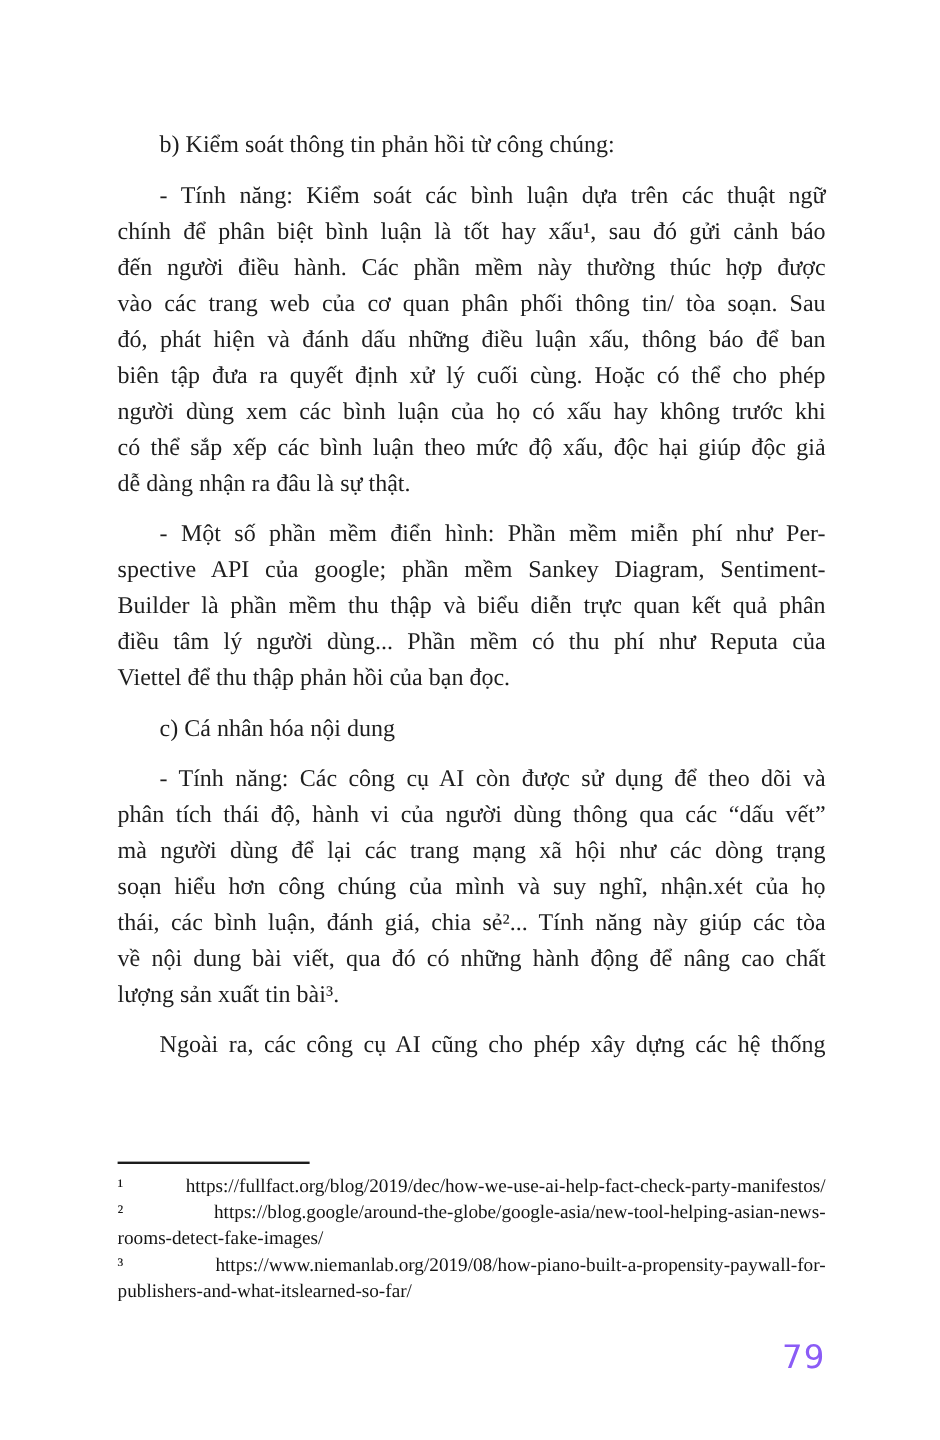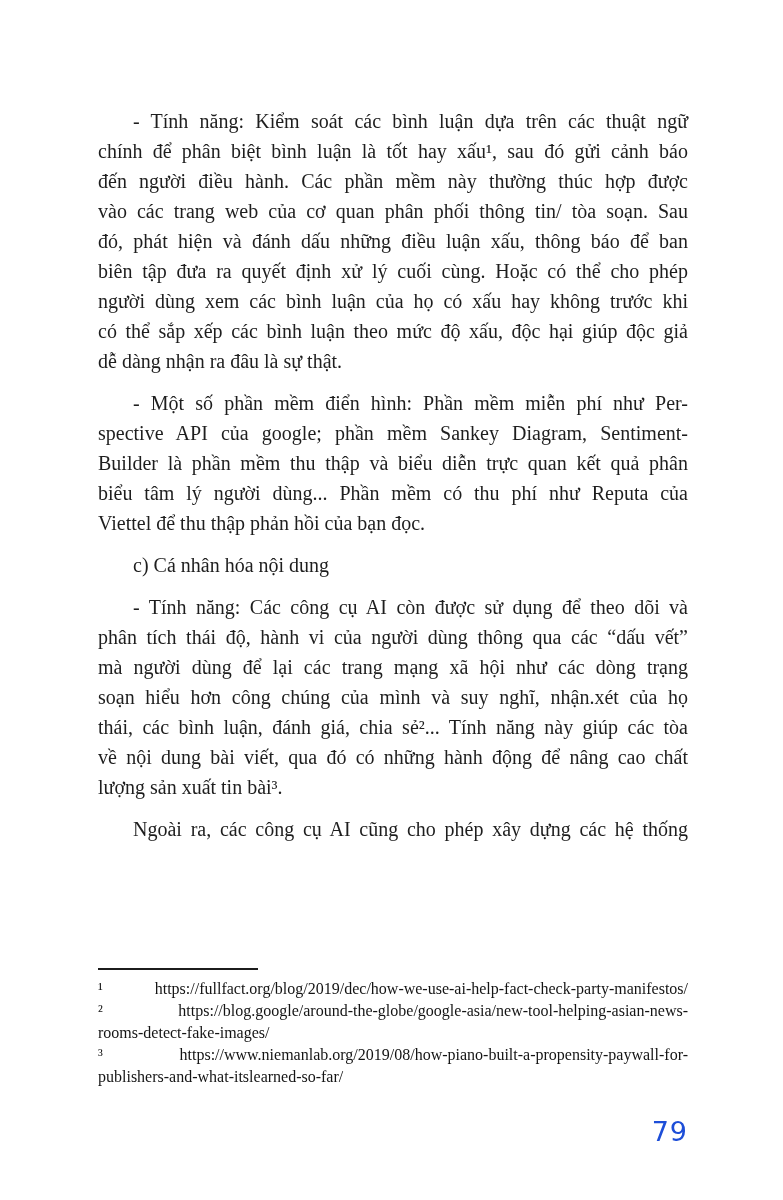--- a/index.html
+++ b/index.html
@@ -39,46 +39,49 @@
   }
   .footnote { margin: 0; }
   .fn-line { text-align: justify; text-align-last: justify; }
 
   .page-number {
     position: absolute;
     left: 98px; top: 1116px; width: 590px;
     text-align: right;
     font-family: "DejaVu Sans", "Liberation Sans", sans-serif;
     font-size: 27px;
-    color: #1d4ed8;
+    color: #8b5cf6;
     letter-spacing: 1px;
   }
 </style>
 </head>
 <body>
 
 <div class="page">
 
   <main class="body-text">
+      <div class="para">
+        <div class="line indent">b) Kiểm soát thông tin phản hồi từ công chúng:</div>
+      </div>
       <div class="para">
         <div class="line just indent">- Tính năng: Kiểm soát các bình luận dựa trên các thuật ngữ</div>
         <div class="line just">chính để phân biệt bình luận là tốt hay xấu¹, sau đó gửi cảnh báo</div>
         <div class="line just">đến người điều hành. Các phần mềm này thường thúc hợp được</div>
         <div class="line just">vào các trang web của cơ quan phân phối thông tin/ tòa soạn. Sau</div>
         <div class="line just">đó, phát hiện và đánh dấu những điều luận xấu, thông báo để ban</div>
         <div class="line just">biên tập đưa ra quyết định xử lý cuối cùng. Hoặc có thể cho phép</div>
         <div class="line just">người dùng xem các bình luận của họ có xấu hay không trước khi</div>
         <div class="line just">có thể sắp xếp các bình luận theo mức độ xấu, độc hại giúp độc giả</div>
         <div class="line">dễ dàng nhận ra đâu là sự thật.</div>
       </div>
       <div class="para">
         <div class="line just indent">- Một số phần mềm điển hình: Phần mềm miễn phí như Per-</div>
         <div class="line just">spective API của google; phần mềm Sankey Diagram, Sentiment-</div>
         <div class="line just">Builder là phần mềm thu thập và biểu diễn trực quan kết quả phân</div>
-        <div class="line just">biểu tâm lý người dùng... Phần mềm có thu phí như Reputa của</div>
+        <div class="line just">điều tâm lý người dùng... Phần mềm có thu phí như Reputa của</div>
         <div class="line">Viettel để thu thập phản hồi của bạn đọc.</div>
       </div>
       <div class="para">
         <div class="line indent">c) Cá nhân hóa nội dung</div>
       </div>
       <div class="para">
         <div class="line just indent">- Tính năng: Các công cụ AI còn được sử dụng để theo dõi và</div>
         <div class="line just">phân tích thái độ, hành vi của người dùng thông qua các “dấu vết”</div>
         <div class="line just">mà người dùng để lại các trang mạng xã hội như các dòng trạng</div>
         <div class="line just">soạn hiểu hơn công chúng của mình và suy nghĩ, nhận.xét của họ</div>

